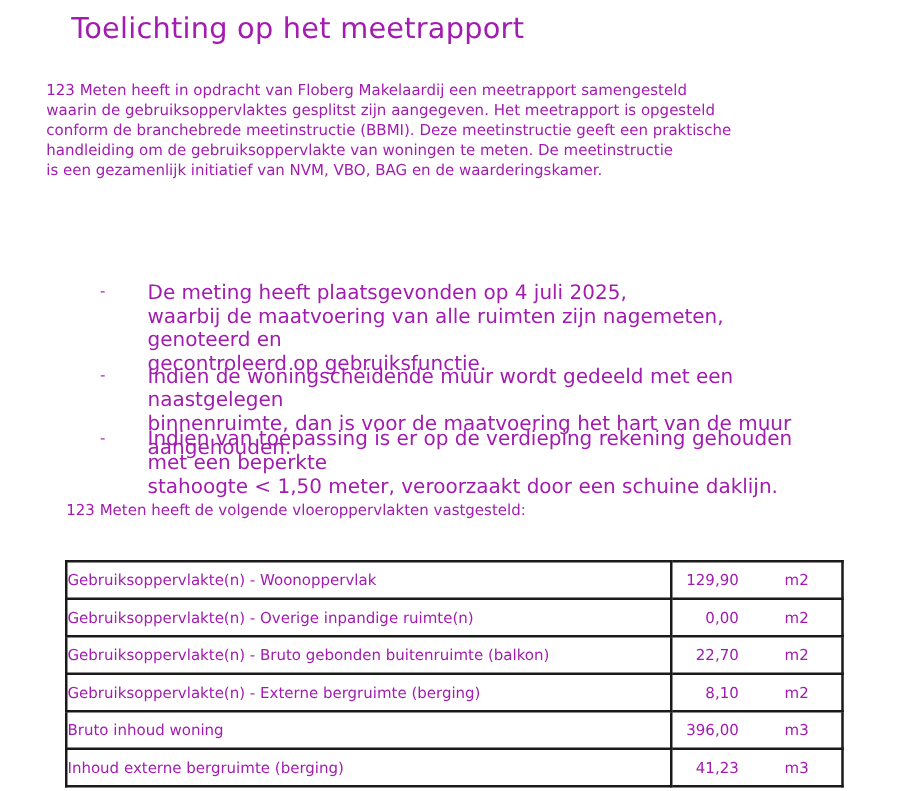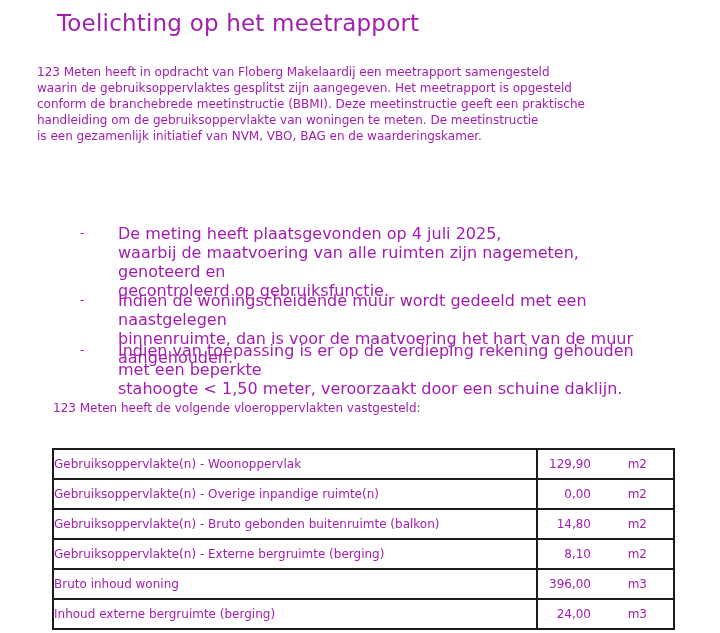--- a/index.html
+++ b/index.html
@@ -134,21 +134,21 @@
           <div class="valwrap">
             <span class="num">0,00</span>
             <span class="unit">m2</span>
           </div>
         </td>
       </tr>
       <tr>
         <td class="c-label">Gebruiksoppervlakte(n) - Bruto gebonden buitenruimte (balkon)</td>
         <td class="c-value">
           <div class="valwrap">
-            <span class="num">14,80</span>
+            <span class="num">22,70</span>
             <span class="unit">m2</span>
           </div>
         </td>
       </tr>
       <tr>
         <td class="c-label">Gebruiksoppervlakte(n) - Externe bergruimte (berging)</td>
         <td class="c-value">
           <div class="valwrap">
             <span class="num">8,10</span>
             <span class="unit">m2</span>
@@ -161,21 +161,21 @@
           <div class="valwrap">
             <span class="num">396,00</span>
             <span class="unit">m3</span>
           </div>
         </td>
       </tr>
       <tr>
         <td class="c-label">Inhoud externe bergruimte (berging)</td>
         <td class="c-value">
           <div class="valwrap">
-            <span class="num">24,00</span>
+            <span class="num">41,23</span>
             <span class="unit">m3</span>
           </div>
         </td>
       </tr>
     </tbody>
   </table>
 
 </div>
 
 </body></html>

